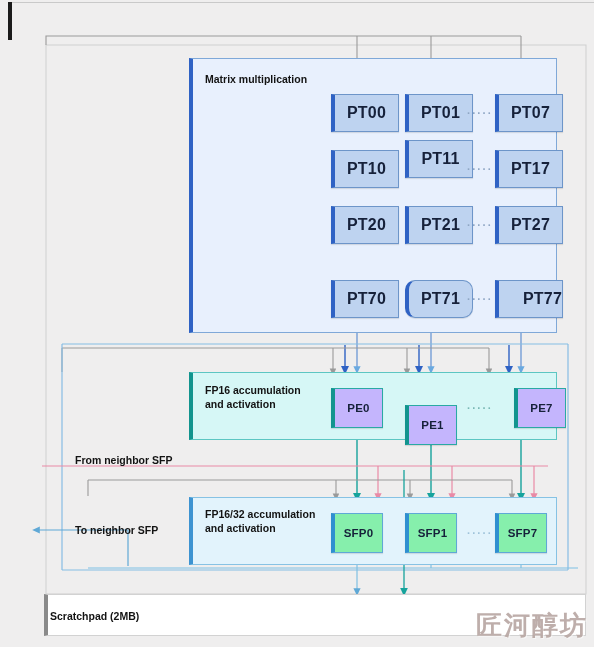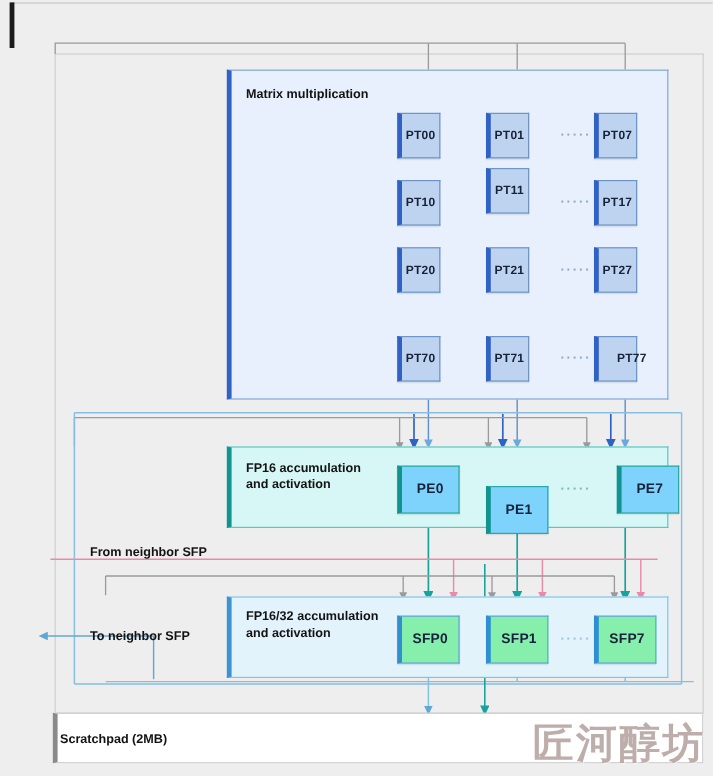--- a/index.html
+++ b/index.html
@@ -17,31 +17,31 @@
   .node{
     position:absolute;
     box-sizing:border-box;
     display:flex;align-items:center;justify-content:center;
     font-weight:bold;
     letter-spacing:.2px;
     color:#16213a;
   }
   
   .pt{
-    width:36px;height:38px;
+    width:68px;height:38px;
     background:#bed3f0;
     border:1px solid #6d95c9;
     border-left:4px solid #2f62c4;
-    font-size:10px;
+    font-size:16px;
     box-shadow:0 1px 1px rgba(0,0,0,.10);
   }
   
   .pe{
     width:52px;height:40px;
-    background:#7dd3fc;
+    background:#c4b5fd;
     border:1px solid #2aa9a4;
     border-left:4px solid #12948e;
     font-size:11.5px;
     box-shadow:0 1px 1px rgba(0,0,0,.10);
   }
   
   .sfp{
     width:52px;height:40px;
     background:#86efac;
     border:1px solid #5fa8d6;
@@ -96,21 +96,21 @@
     color:#8fa6c4;
     font-weight:bold;
   }
   .dots-teal{color:#79b8b5;}
   .dots-sfp{color:#9fc3da;}
 
   
   #watermark{
     position:absolute;
     right:6px;bottom:4px;
-    font-size:34px;
+    font-size:26px;
     font-weight:bold;
     color:#b9a8a4;
     opacity:.92;
     letter-spacing:2px;
     font-family:"DejaVu Sans", sans-serif;
     text-shadow:1px 1px 0 rgba(255,255,255,.55);
     user-select:none;
   }
   
   #leftbar{
@@ -283,21 +283,21 @@
   <div class="node pt" style="left:405px;top:140px;">PT11</div>
   <div class="node pt" style="left:495px;top:150px;">PT17</div>
   <div class="dots" style="left:467px;top:163px;">·····</div>
 
   <div class="node pt" style="left:331px;top:206px;">PT20</div>
   <div class="node pt" style="left:405px;top:206px;">PT21</div>
   <div class="node pt" style="left:495px;top:206px;">PT27</div>
   <div class="dots" style="left:467px;top:219px;">·····</div>
 
   <div class="node pt" style="left:331px;top:280px;">PT70</div>
-  <div class="node pt" style="left:405px;top:280px;">PT71</div>
+  <div class="node pt" style="left:405px;top:280px;border-radius:10px;">PT71</div>
   <div class="node pt" style="left:495px;top:280px;padding-left:24px;">PT77</div>
   <div class="dots" style="left:467px;top:293px;">·····</div>
 
   <div class="node pe" style="left:331px;top:388px;">PE0</div>
   <div class="node pe" style="left:405px;top:388px;margin-top:17px;">PE1</div>
   <div class="node pe" style="left:495px;top:388px;margin-left:19px;">PE7</div>
   <div class="dots dots-teal" style="left:467px;top:402px;">·····</div>
 
   <div class="node sfp" style="left:331px;top:513px;">SFP0</div>
   <div class="node sfp" style="left:405px;top:513px;">SFP1</div>

